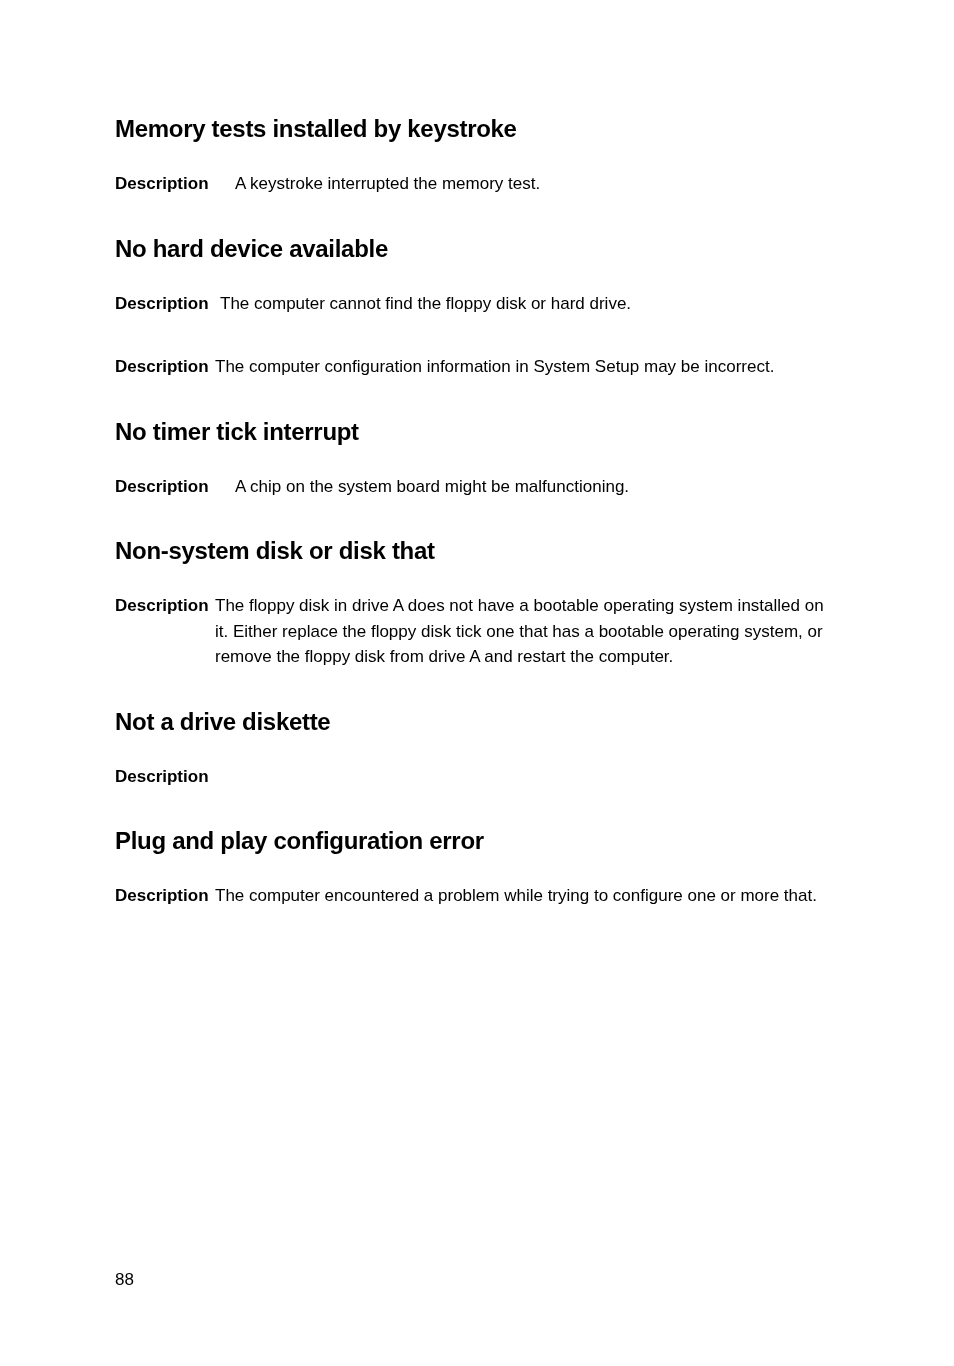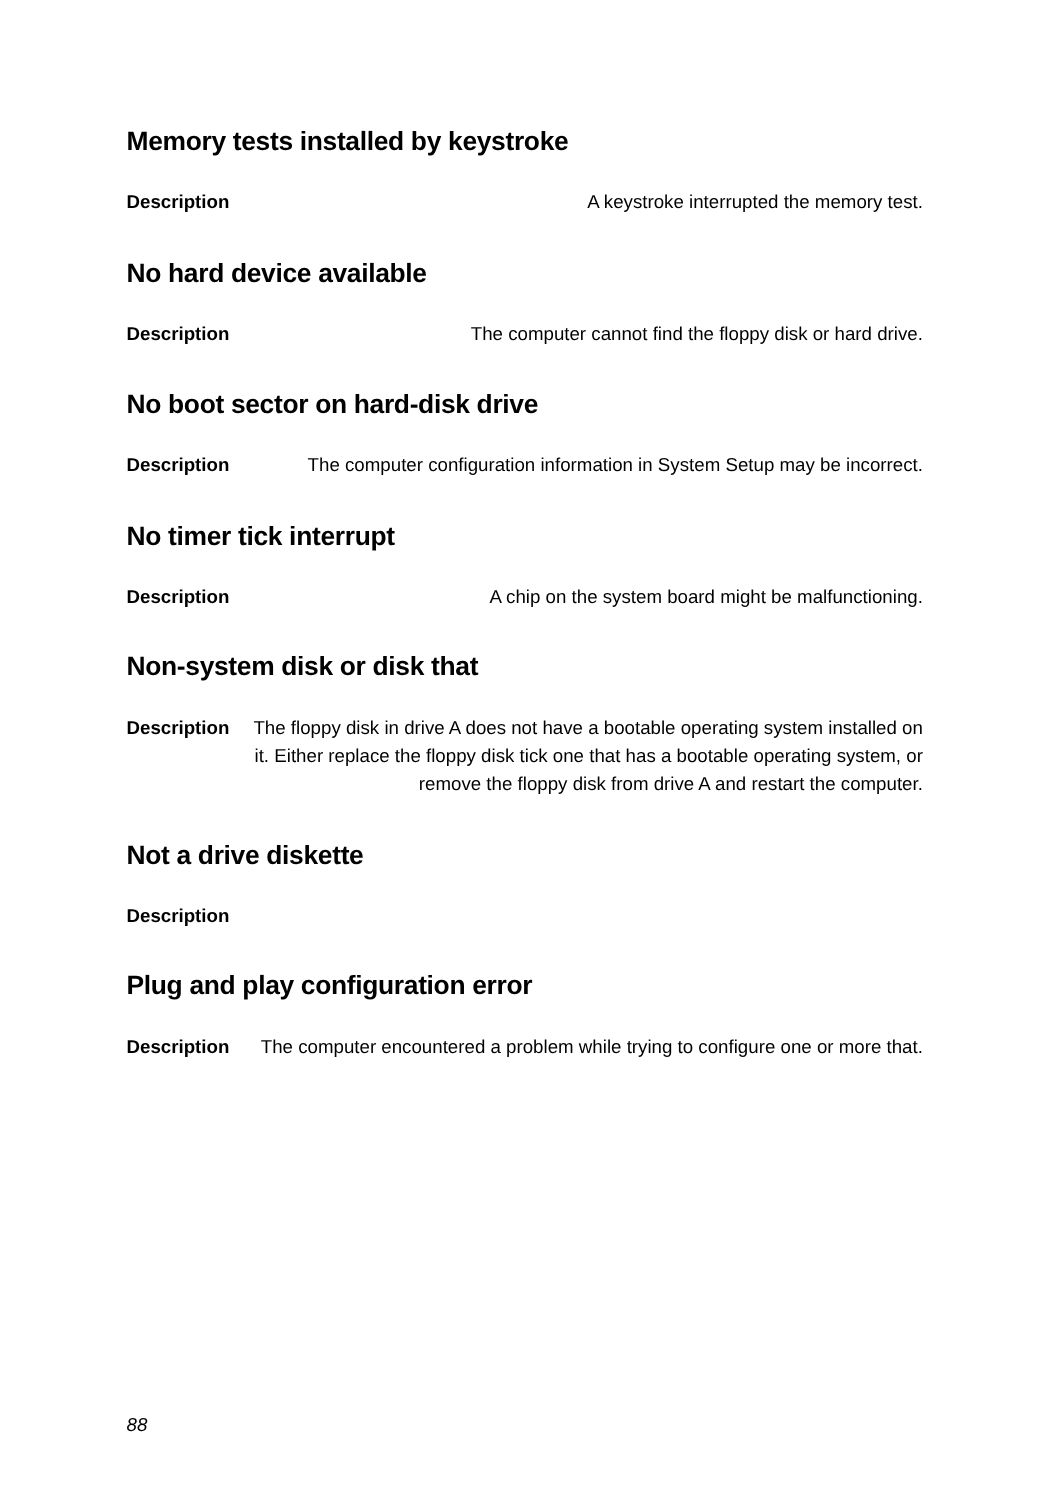--- a/index.html
+++ b/index.html
@@ -33,28 +33,26 @@
     }
     .desc-label {
       font-weight: bold;
       flex-shrink: 0;
     }
     .desc-label.w1 { width: 120px; }
     .desc-label.w2 { width: 105px; }
     .desc-label.w3 { width: 100px; }
     .desc-text {
       flex: 1;
-      text-align: right;
     }
     .page-number {
       position: absolute;
-      bottom: 60px;
+      bottom: 76px;
       left: 115px;
       font-size: 17px;
-      font-style: italic;
     }
   </style>
 </head>
 <body>
 
 <div class="section">
   <h2 class="heading">Memory tests installed by keystroke</h2>
   <div class="desc-row">
     <div class="desc-label w1">Description</div>
     <div class="desc-text">A keystroke interrupted the memory test.</div>
@@ -63,21 +61,20 @@
 
 <div class="section">
   <h2 class="heading">No hard device available</h2>
   <div class="desc-row">
     <div class="desc-label w2">Description</div>
     <div class="desc-text">The computer cannot find the floppy disk or hard drive.</div>
   </div>
 </div>
 
 <div class="section">
-  <h2 class="heading">No boot sector on hard-disk drive</h2>
   <div class="desc-row">
     <div class="desc-label w3">Description</div>
     <div class="desc-text">The computer configuration information in System Setup may be incorrect.</div>
   </div>
 </div>
 
 <div class="section">
   <h2 class="heading">No timer tick interrupt</h2>
   <div class="desc-row">
     <div class="desc-label w1">Description</div>

